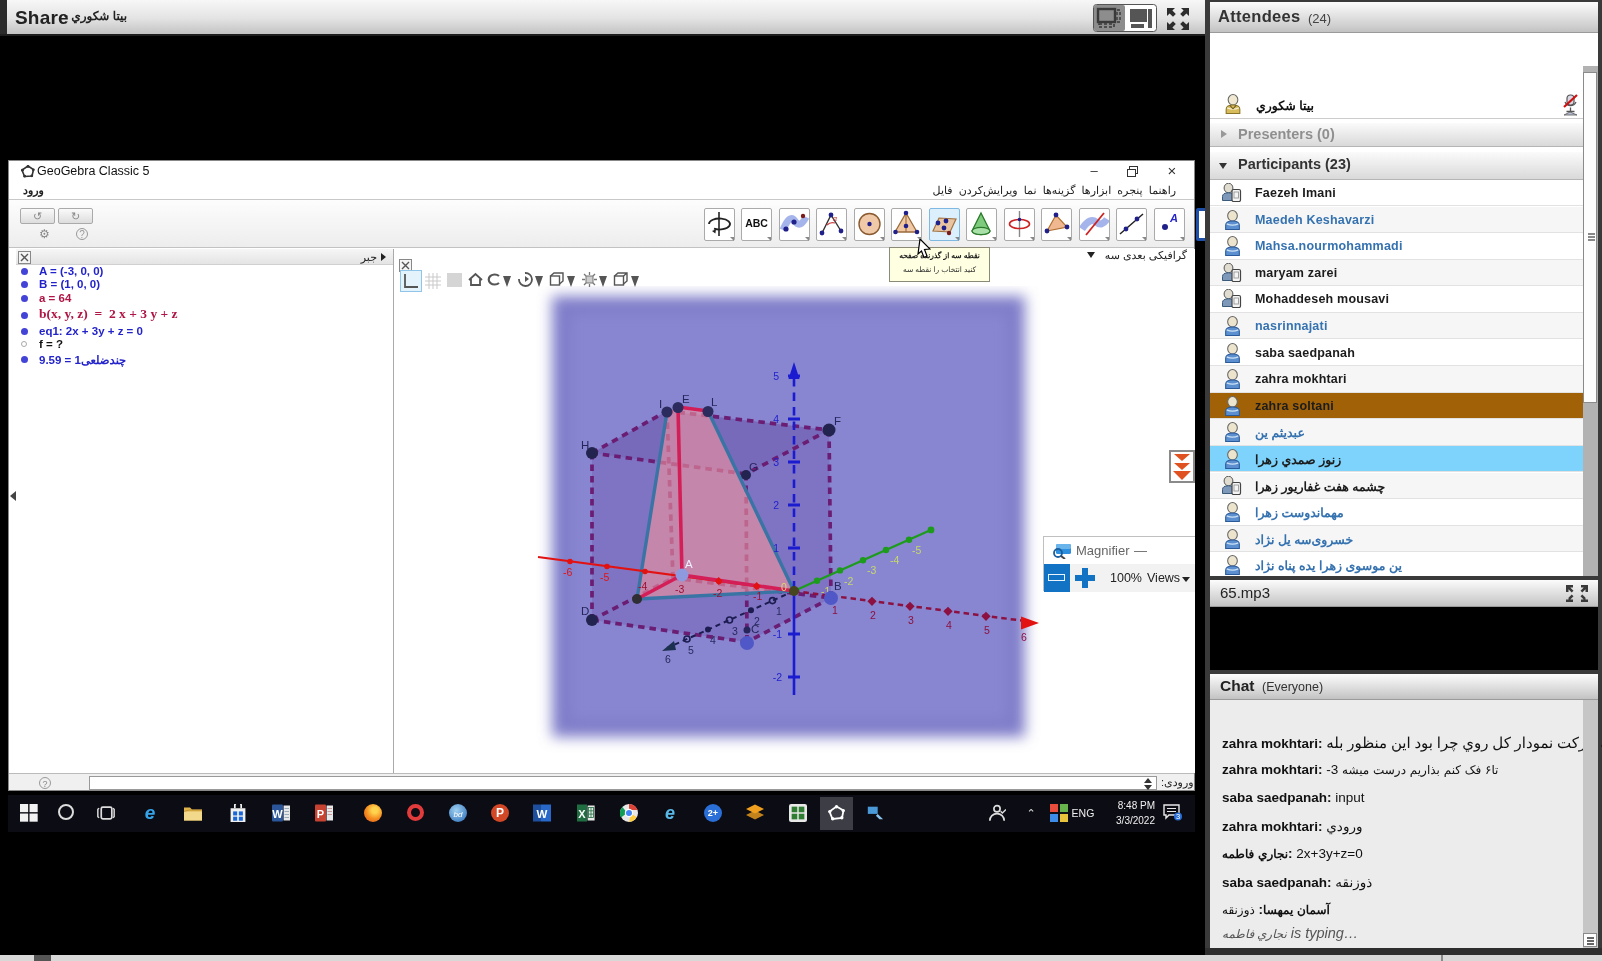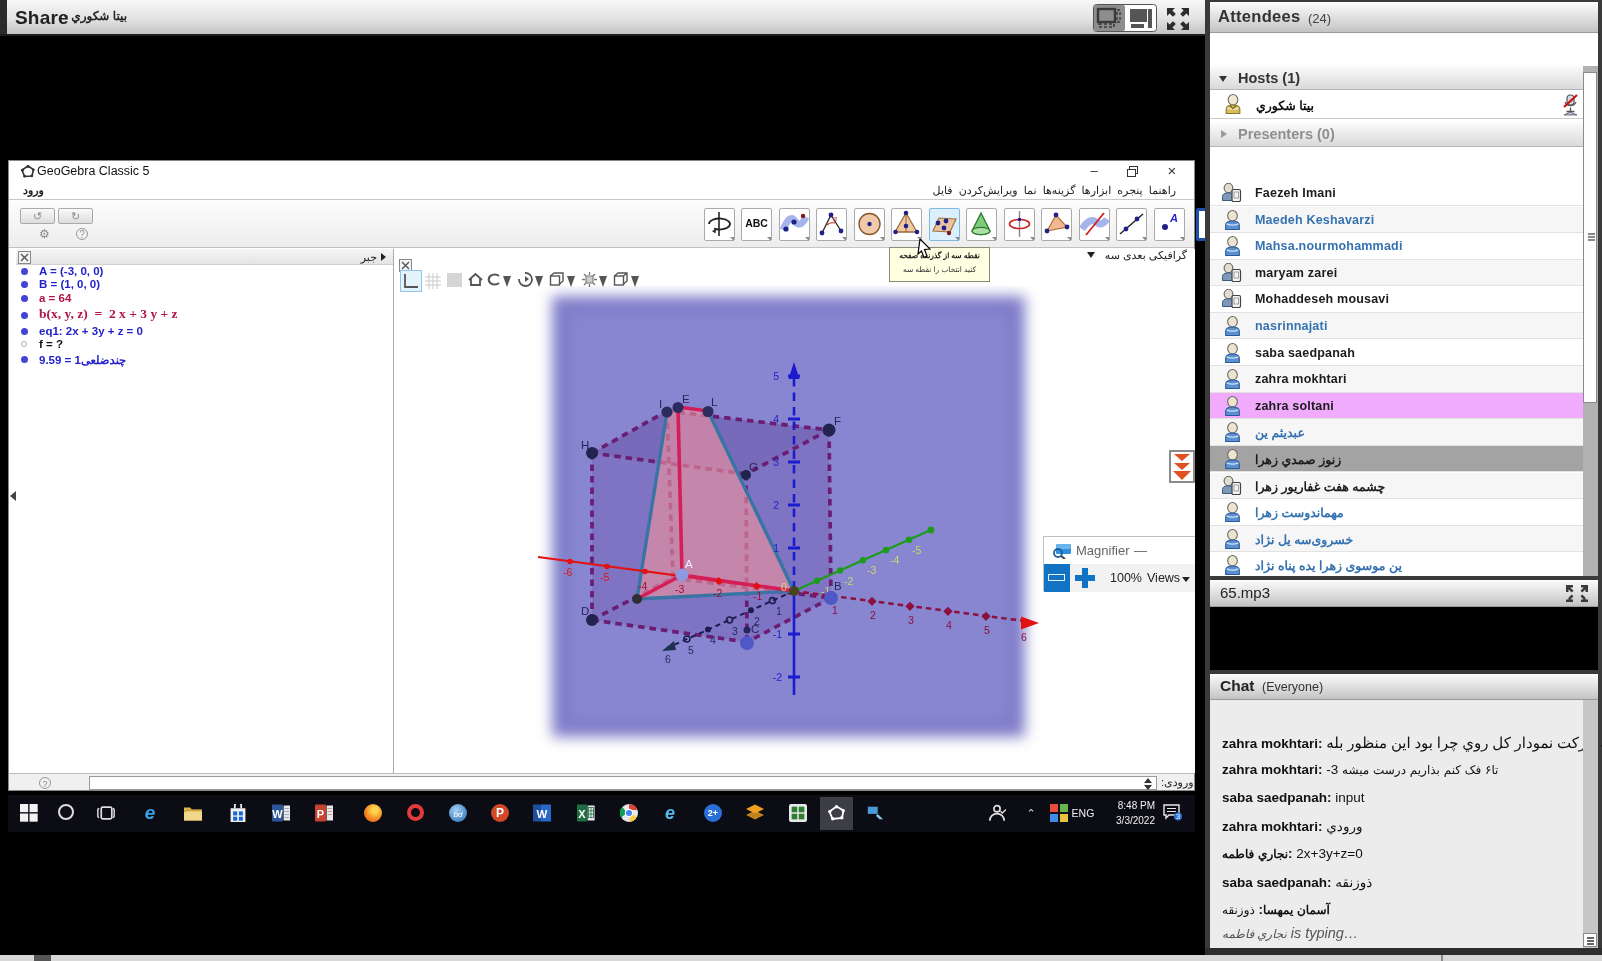--- a/index.html
+++ b/index.html
@@ -682,40 +682,40 @@
             <path d="M3.5 13.2 Q9 15.6 14.5 13.2" fill="none" stroke="#f4ecd0" stroke-width="1.2"></path>
             <path d="M6 10.8 L9 14 L12 10.8" fill="none" stroke="#6a5a20" stroke-width="1"></path>
           </g>
       </defs>
     </svg>
     <div id="pod-att" class="pod" style="top:2px; height:574px; overflow:hidden;">
       <div class="podhead" style="height:31px;">
         <div class="abs" style="left:8px;top:5px;font-size:16.5px;font-weight:bold;color:#333;letter-spacing:0.3px;">Attendees</div>
         <div class="abs" style="left:98px;top:9px;font-size:13px;color:#444;">(24)</div>
       </div>
-      <div class="abs gradrow" style="left:0;top:64px;width:388px;height:24px;">
-        <div class="abs" style="left:9px;top:10px;width:0;height:0;border-top:6px solid #333;border-left:4.5px solid transparent;border-right:4.5px solid transparent;"></div>
-        <div class="abs" style="left:28px;top:4px;font-size:14.5px;font-weight:bold;color:#333;">Hosts (1)</div>
-      </div>
       <div class="abs" style="left:0;top:88px;width:388px;height:29px;background:#fff;border-bottom:1px solid #ccc;">
         <svg class="abs" style="left:13px;top:4px;" width="20" height="20" viewBox="0 0 18 19">
             <use href="#pershost"></use>
           </svg>
         <div class="abs" style="left:46px;top:8px;font-size:12.5px;font-weight:bold;color:#111;"><span class="fa">شكوري</span> <span class="fa">بيتا</span></div>
         <svg class="abs" style="left:351px;top:4px;" width="20" height="22" viewBox="0 0 20 22">
             <rect x="6" y="1" width="7" height="10" rx="3.2" fill="#d8d8e4" stroke="#555" stroke-width="1.2"></rect>
             <path d="M4 8 A6 6 0 0 0 15 8 M9.5 13.5 V17 M5.5 17.5 H13.5" fill="none" stroke="#555" stroke-width="1.3"></path>
             <path d="M9 18 L3 21 L16 21 Z" fill="#b8c0d8" stroke="#555" stroke-width="0.8"></path>
             <line x1="3" y1="13" x2="16" y2="1" stroke="#cc1111" stroke-width="2.2"></line>
           </svg>
       </div>
       <div class="abs gradrow" style="left:0;top:121px;width:388px;height:24px;">
         <div class="abs" style="left:11px;top:7px;width:0;height:0;border-left:6px solid #999;border-top:4.5px solid transparent;border-bottom:4.5px solid transparent;"></div>
         <div class="abs" style="left:28px;top:3px;font-size:14.5px;font-weight:bold;color:#8f8f8f;">Presenters (0)</div>
       </div>
+      <div class="abs gradrow" style="left:0;top:150px;width:388px;height:28px;">
+        <div class="abs" style="left:9px;top:11px;width:0;height:0;border-top:6px solid #333;border-left:4.5px solid transparent;border-right:4.5px solid transparent;"></div>
+        <div class="abs" style="left:28px;top:4px;font-size:14.5px;font-weight:bold;color:#333;">Participants (23)</div>
+      </div>
       <div id="parts">
           <div class="arow" style="top:178.0px;background:#ffffff;border-bottom:1px solid #e2e2e2;">
             <svg class="abs" style="left:11px;top:3px;" width="21" height="19" viewBox="0 0 20 19">
               <use href="#persph"></use>
             </svg>
             <div class="nm">Faezeh Imani</div>
           </div>
           <div class="arow" style="top:204.6px;background:#f6f6f6;border-bottom:1px solid #e2e2e2;">
             <svg class="abs" style="left:13px;top:3px;" width="19" height="20" viewBox="0 0 18 19">
               <use href="#pers"></use>
@@ -751,33 +751,33 @@
               <use href="#pers"></use>
             </svg>
             <div class="nm">saba saedpanah</div>
           </div>
           <div class="arow" style="top:364.2px;background:#f6f6f6;border-bottom:1px solid #e2e2e2;">
             <svg class="abs" style="left:13px;top:3px;" width="19" height="20" viewBox="0 0 18 19">
               <use href="#pers"></use>
             </svg>
             <div class="nm">zahra mokhtari</div>
           </div>
-          <div class="arow" style="top:390.8px;background:#f0abfc;border-bottom:1px solid #e2e2e2;">
+          <div class="arow" style="top:390.8px;background:#a16207;border-bottom:1px solid #e2e2e2;">
             <svg class="abs" style="left:13px;top:3px;" width="19" height="20" viewBox="0 0 18 19">
               <use href="#pers"></use>
             </svg>
             <div class="nm">zahra soltani</div>
           </div>
           <div class="arow" style="top:417.4px;background:#f6f6f6;border-bottom:1px solid #e2e2e2;">
             <svg class="abs" style="left:13px;top:3px;" width="19" height="20" viewBox="0 0 18 19">
               <use href="#pers"></use>
             </svg>
             <div class="nm blue"><span class="fa">ین</span> <span class="fa">عبدیثم</span></div>
           </div>
-          <div class="arow" style="top:444.0px;background:#a3a3a3;border-bottom:1px solid #e2e2e2;text-align:center;">
+          <div class="arow" style="top:444.0px;background:#7dd3fc;border-bottom:1px solid #e2e2e2;text-align:center;">
             <svg class="abs" style="left:13px;top:3px;" width="19" height="20" viewBox="0 0 18 19">
               <use href="#pers"></use>
             </svg>
             <div class="nm"><span class="fa">زهرا</span> <span class="fa">صمدي</span> <span class="fa">زنوز</span></div>
           </div>
           <div class="arow" style="top:470.6px;background:#f6f6f6;border-bottom:1px solid #e2e2e2;">
             <svg class="abs" style="left:11px;top:3px;" width="21" height="19" viewBox="0 0 20 19">
               <use href="#persph"></use>
             </svg>
             <div class="nm"><span class="fa">زهرا</span> <span class="fa">غفاریور</span> <span class="fa">هفت</span> <span class="fa">چشمه</span></div>

